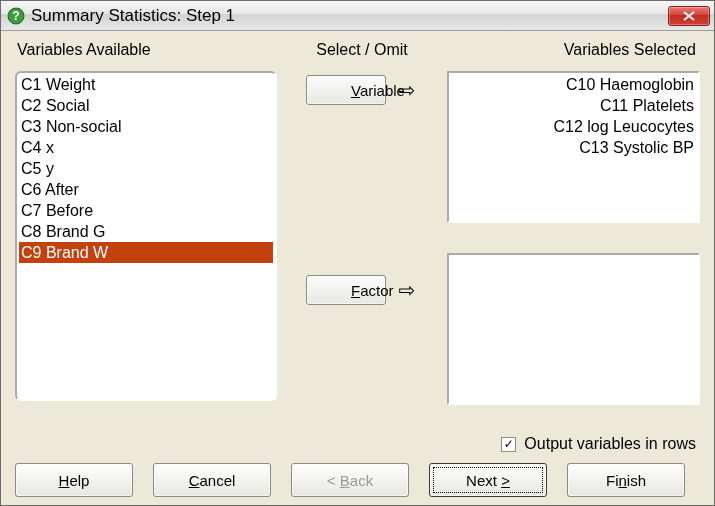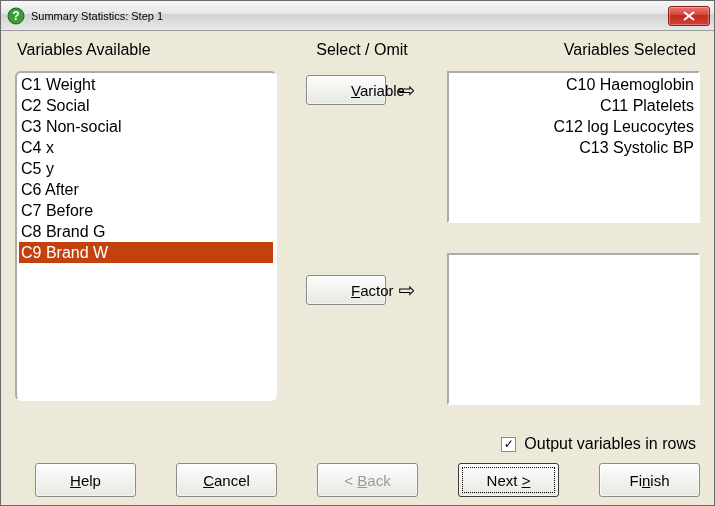--- a/index.html
+++ b/index.html
@@ -29,21 +29,21 @@
     padding: 0 4px 0 6px;
   }
   .titlebar .icon {
     width: 18px; height: 18px;
     margin-right: 6px;
     display: inline-flex; align-items: center; justify-content: center;
   }
   .titlebar .title {
     flex: 1;
     color: #000;
-    font-size: 11px;
+    font-size: 17px;
   }
   .titlebar .close {
     width: 42px; height: 20px;
     border-radius: 3px;
     background: linear-gradient(to bottom, #e67a74 0%, #d6443a 45%, #c12b1f 46%, #cf4036 100%);
     border: 1px solid #8a2018;
     display: flex; align-items: center; justify-content: center;
     color: #fff;
     box-shadow: inset 0 0 0 1px rgba(255,255,255,0.3);
   }
@@ -122,21 +122,21 @@
     background: #fff;
     display: inline-flex; align-items: center; justify-content: center;
     font-size: 12px;
   }
 
   .button-row {
     display: flex;
     gap: 20px;
     padding-top: 4px;
   }
-  .button-row .btn { width: 118px; height: 34px; margin-left: 20px; }
+  .button-row .btn { width: 118px; height: 34px; }
   .btn.default {
     border: 1px solid #3b3b3b;
     outline: 1px dotted #000;
     outline-offset: -5px;
   }
 </style>
 </head>
 <body>
 
 <div class="window">

